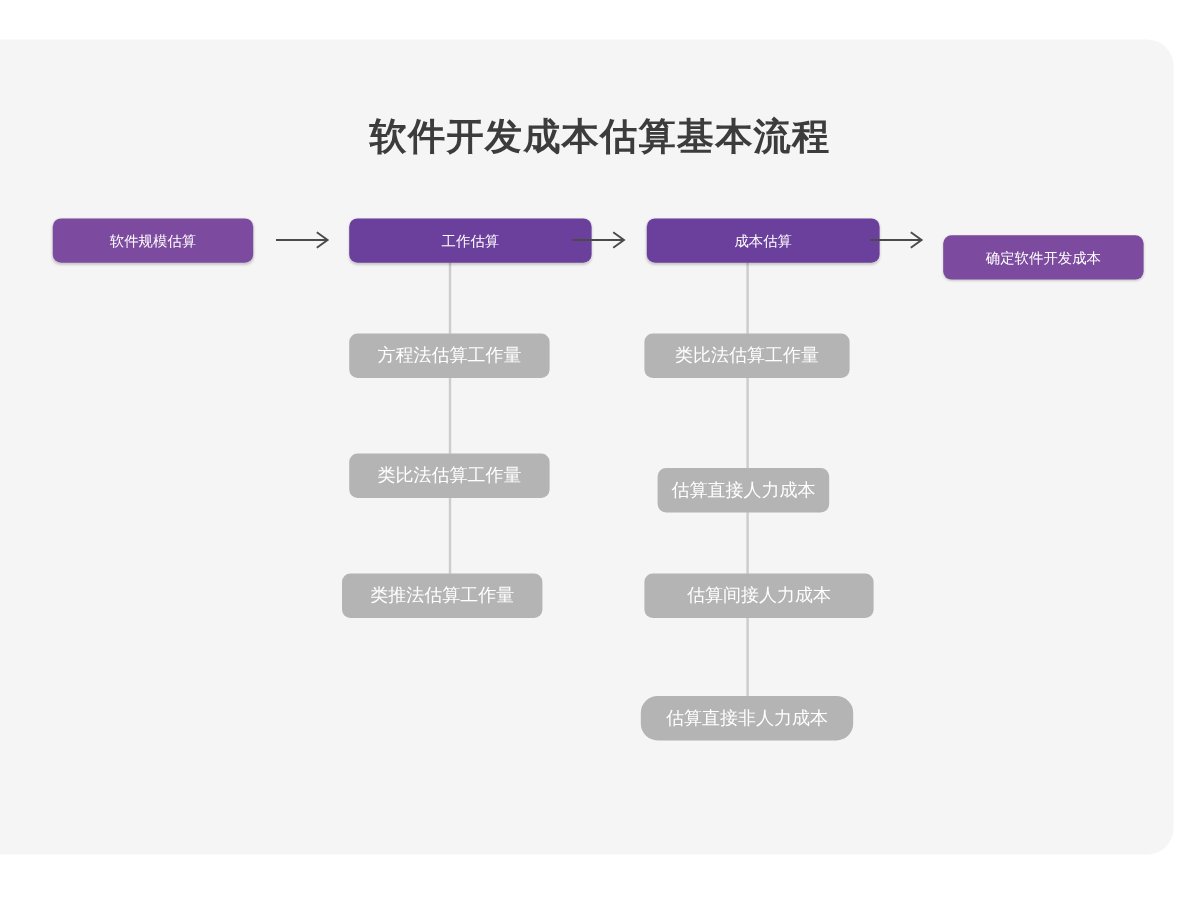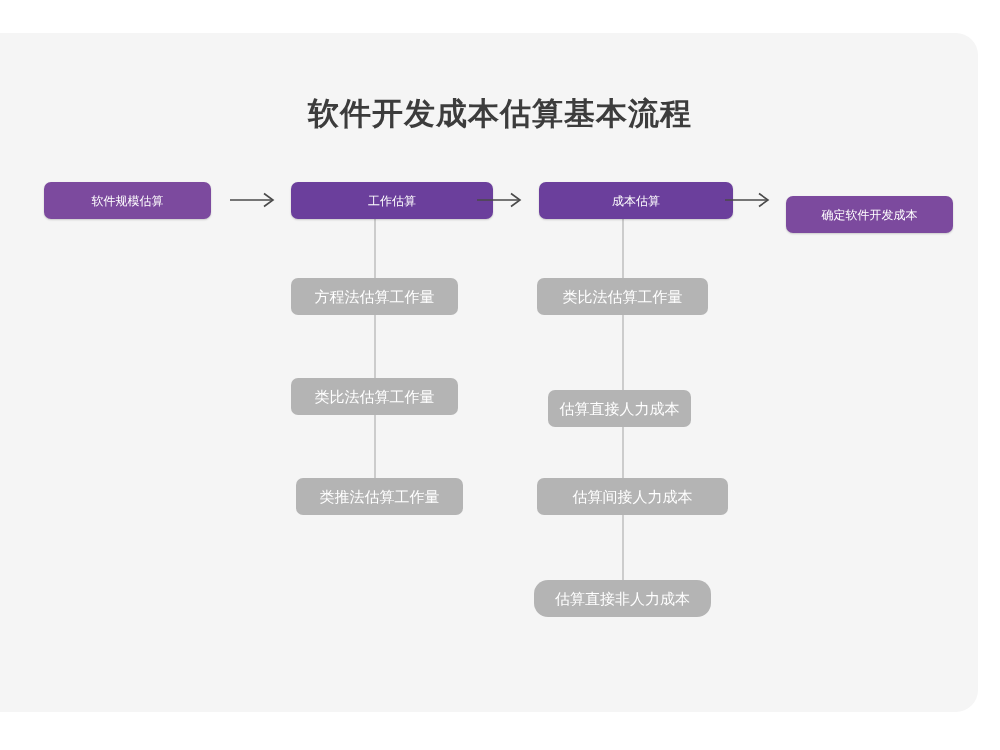--- a/index.html
+++ b/index.html
@@ -139,21 +139,21 @@
 <div class="node primary" style="left:786px; top:196px; width:167px;">
   <span>确定软件开发成本</span>
 </div>
 
 <div class="node sub" style="left:291px; top:278px; width:167px;">
   <span>方程法估算工作量</span>
 </div>
 <div class="node sub" style="left:291px; top:378px; width:167px;">
   <span>类比法估算工作量</span>
 </div>
-<div class="node sub" style="left:296px; top:478px; width:167px;">
+<div class="node sub" style="left:285px; top:478px; width:167px;">
   <span>类推法估算工作量</span>
 </div>
 
 <div class="node sub" style="left:537px; top:278px; width:171px;">
   <span>类比法估算工作量</span>
 </div>
 <div class="node sub" style="left:548px; top:378px; width:143px;margin-top:12px;">
   <span>估算直接人力成本</span>
 </div>
 <div class="node sub" style="left:537px; top:478px; width:191px;">

